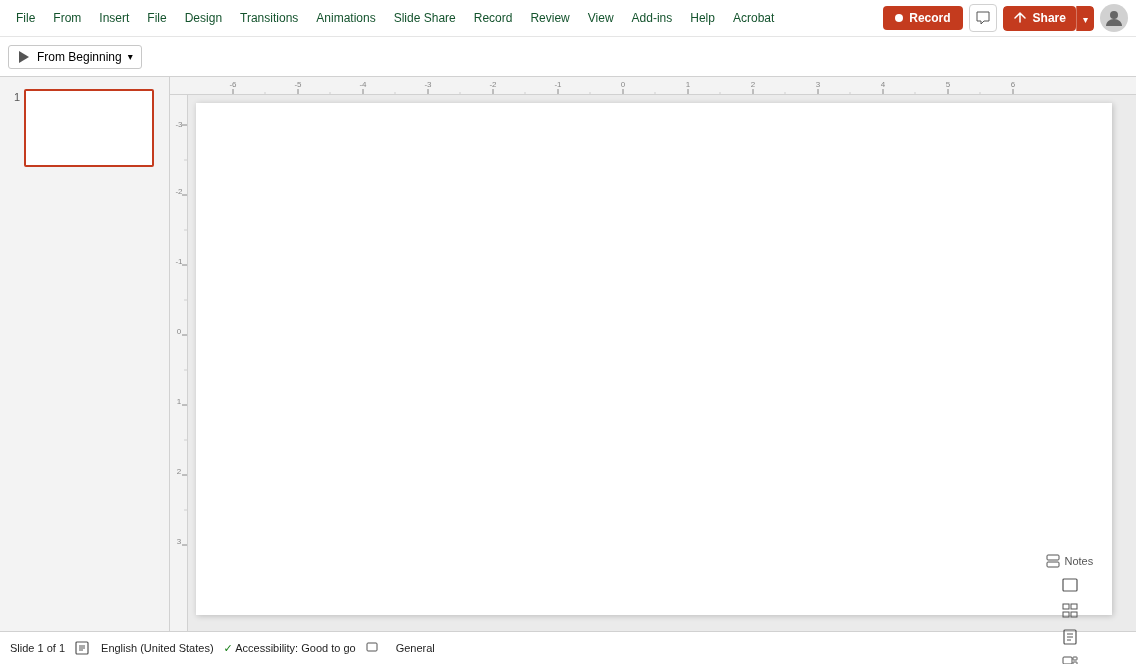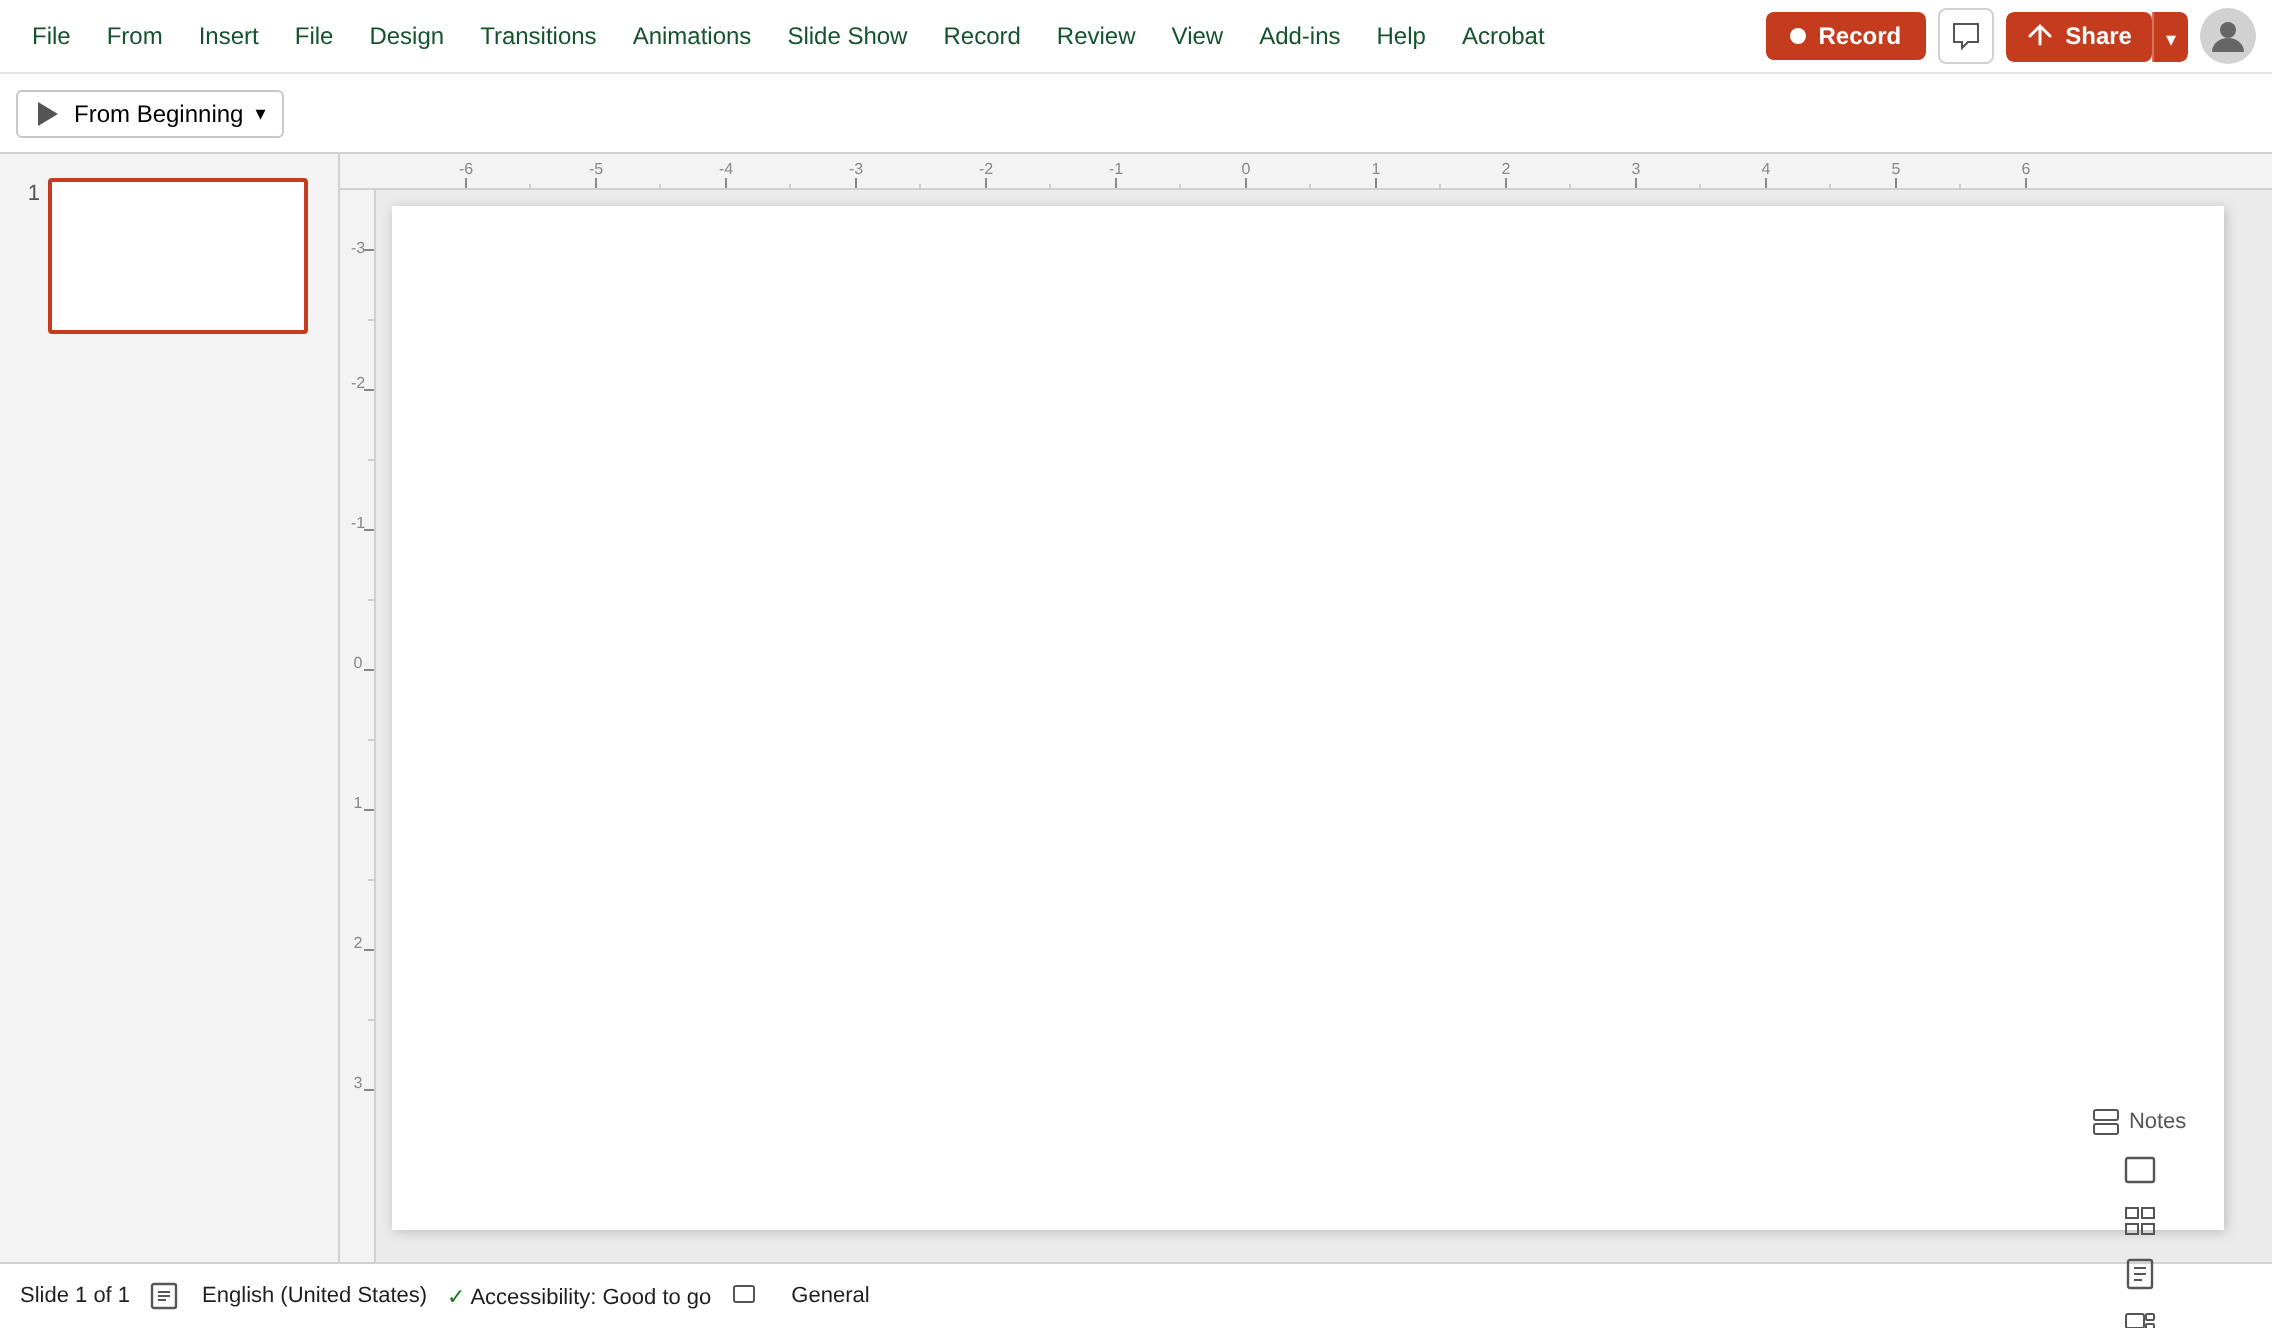--- a/index.html
+++ b/index.html
@@ -71,21 +71,21 @@
 <div class="ribbon-container">
 
   <div class="menu-bar">
     <div class="menu-item">File</div>
     <div class="menu-item">From</div>
     <div class="menu-item">Insert</div>
     <div class="menu-item">File</div>
     <div class="menu-item">Design</div>
     <div class="menu-item">Transitions</div>
     <div class="menu-item">Animations</div>
-    <div class="menu-item">Slide Show</div>
+    <div class="menu-item">Slide Share</div>
     <div class="menu-item">Record</div>
     <div class="menu-item">Review</div>
     <div class="menu-item">View</div>
     <div class="menu-item">Add-ins</div>
     <div class="menu-item">Help</div>
     <div class="menu-item">Acrobat</div>
 
     <div class="right-toolbar">
       <button class="record-btn">
         <span class="dot"></span>

